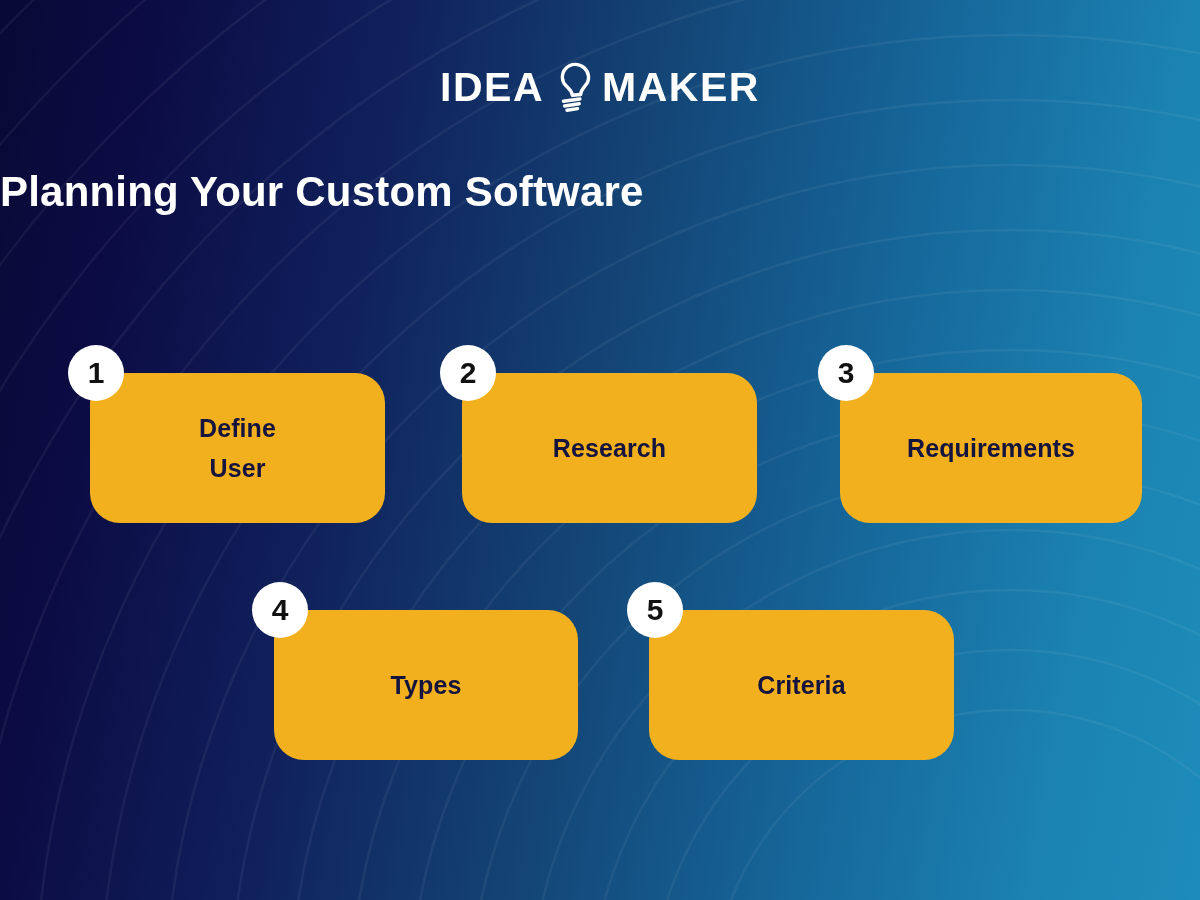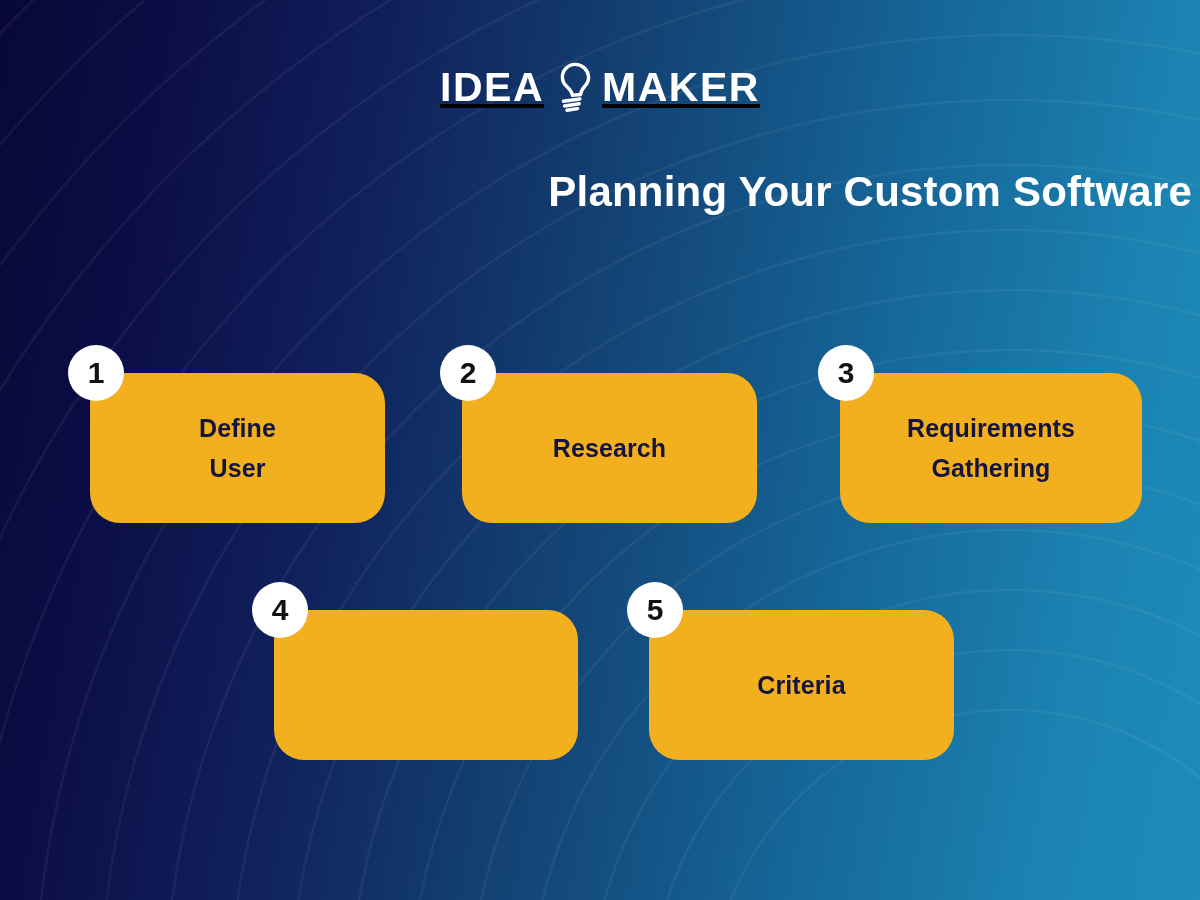--- a/index.html
+++ b/index.html
@@ -40,42 +40,41 @@
   #logo {
     position: absolute;
     left: 0;
     right: 0;
     top: 56px;
     display: flex;
     align-items: center;
     justify-content: center;
     gap: 4px;
     height: 62px;
-    text-decoration: underline;
   }
   .logo-word {
     color: #ffffff;
     font-size: 41px;
     font-weight: bold;
     letter-spacing: 1.5px;
     line-height: 1;
     white-space: nowrap;
   }
   #logo-bulb {
     display: block;
     margin: 0 2px;
   }
 
   
   #headline {
     position: absolute;
     left: 0;
     right: 8px;
     top: 168px;
-    text-align: right;
+    text-align: left;
     color: #ffffff;
     font-size: 42px;
     font-weight: bold;
     letter-spacing: 0.2px;
     line-height: 1.15;
     white-space: nowrap;
   }
 
   
   .step {
@@ -199,31 +198,31 @@
     </div>
     <div class="step-badge">
       <span class="step-badge-num">2</span>
     </div>
   </div>
 
   <div class="step" id="step-3">
     <div class="step-card">
       <div class="step-label">
         <div>Requirements</div>
-        <div>Gathering</div>
       </div>
     </div>
     <div class="step-badge">
       <span class="step-badge-num">3</span>
     </div>
   </div>
 
   <div class="step" id="step-4">
     <div class="step-card">
       <div class="step-label">
+        <div>Types</div>
       </div>
     </div>
     <div class="step-badge">
       <span class="step-badge-num">4</span>
     </div>
   </div>
 
   <div class="step" id="step-5">
     <div class="step-card">
       <div class="step-label">

